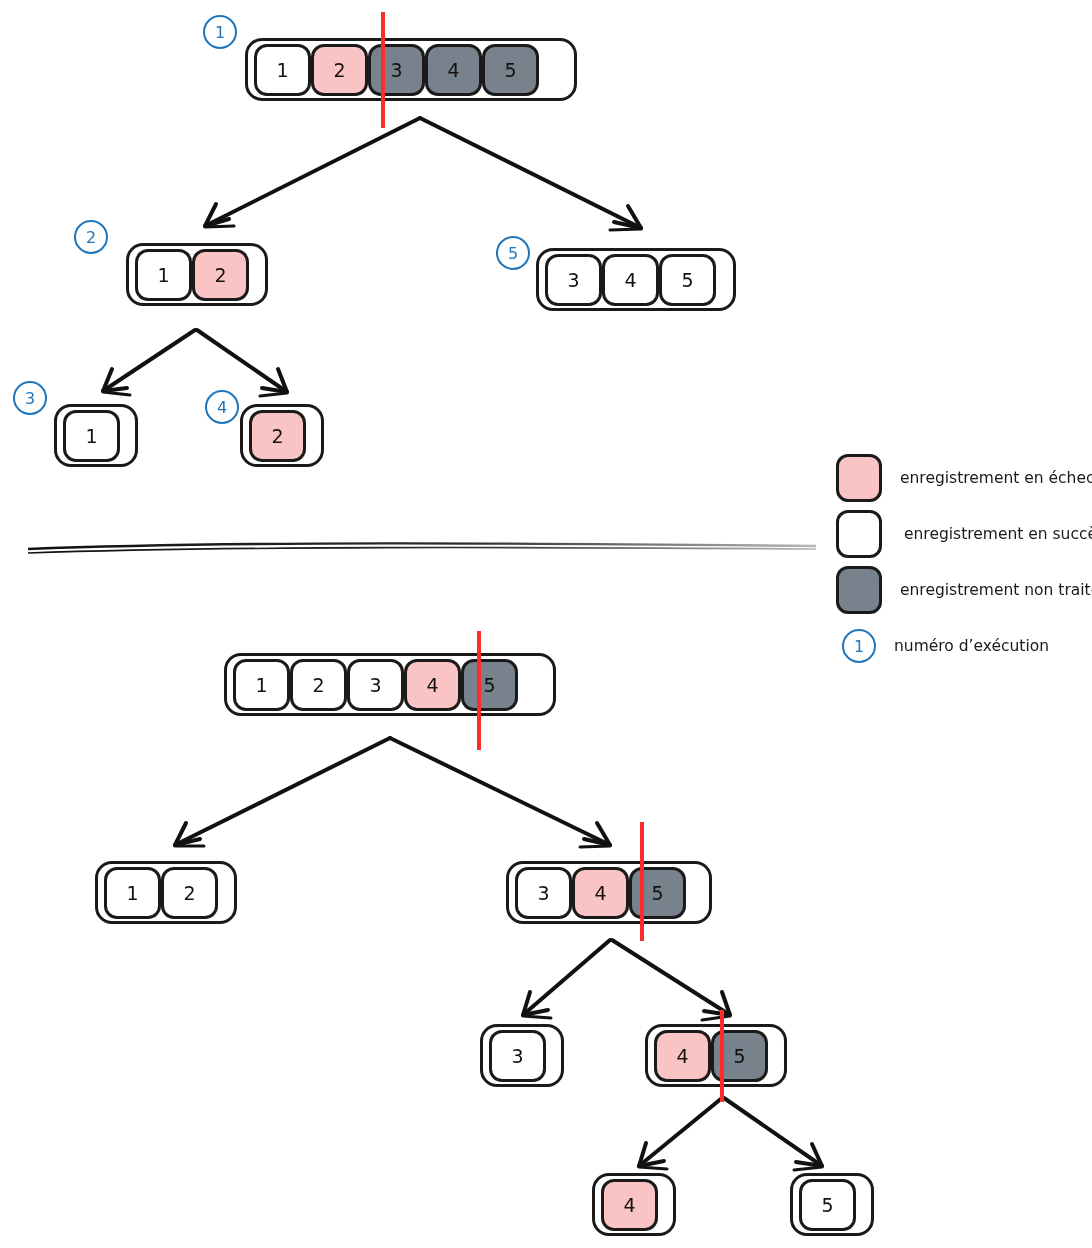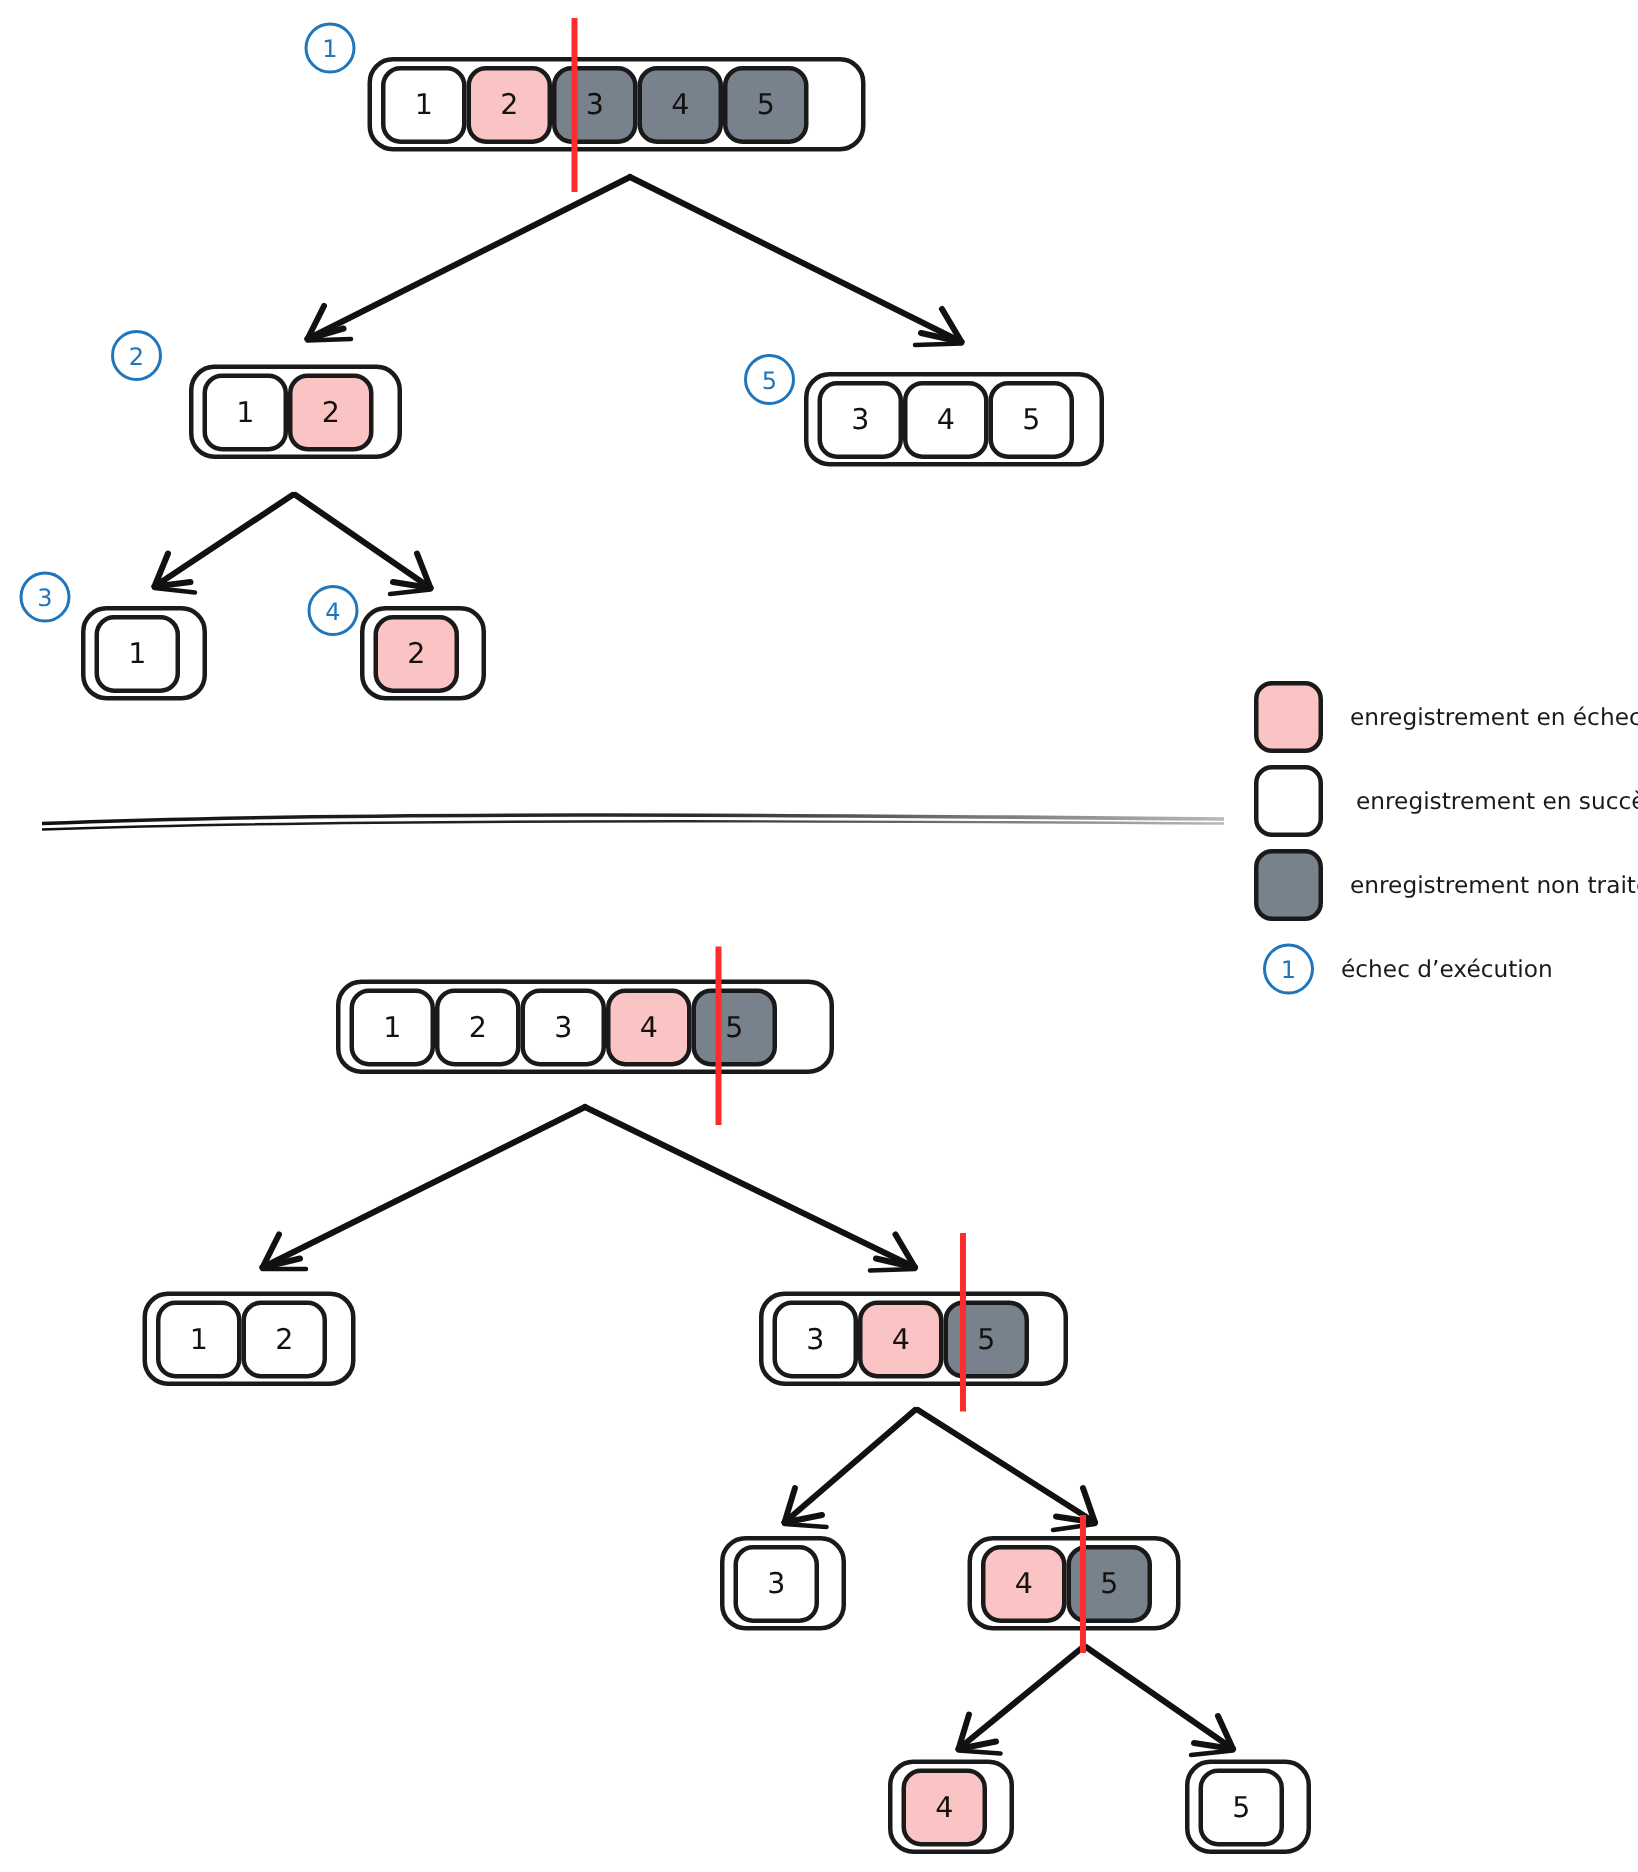--- a/index.html
+++ b/index.html
@@ -251,17 +251,17 @@
     <div class="legend-row indent1">
       <div class="legend-swatch white"></div>
       <div class="legend-label">enregistrement en succès</div>
     </div>
     <div class="legend-row">
       <div class="legend-swatch gray"></div>
       <div class="legend-label">enregistrement non traité</div>
     </div>
     <div class="legend-row">
       <div class="legend-circle">1</div>
-      <div class="legend-label">échec d’exécution</div>
+      <div class="legend-label">numéro d’exécution</div>
     </div>
   </div>
 
 </div>
 
 </body></html>

